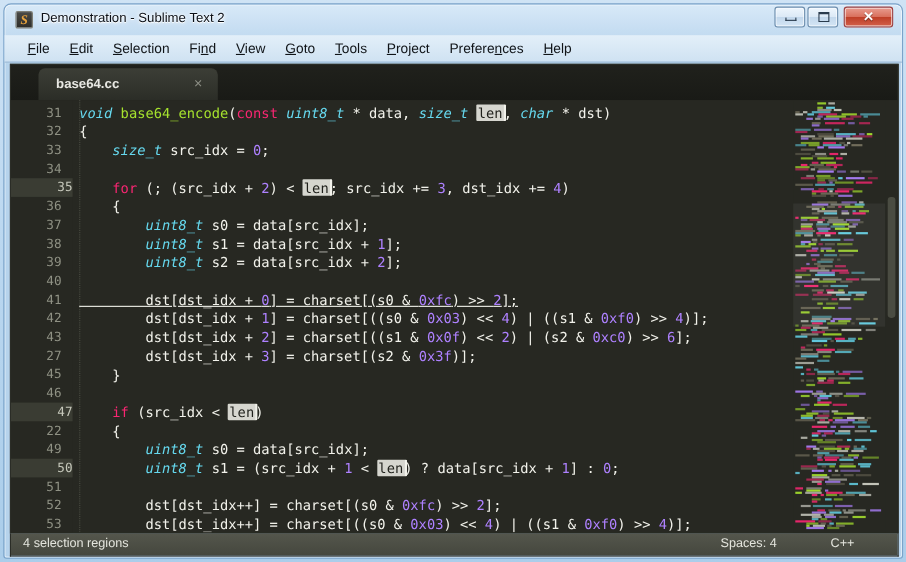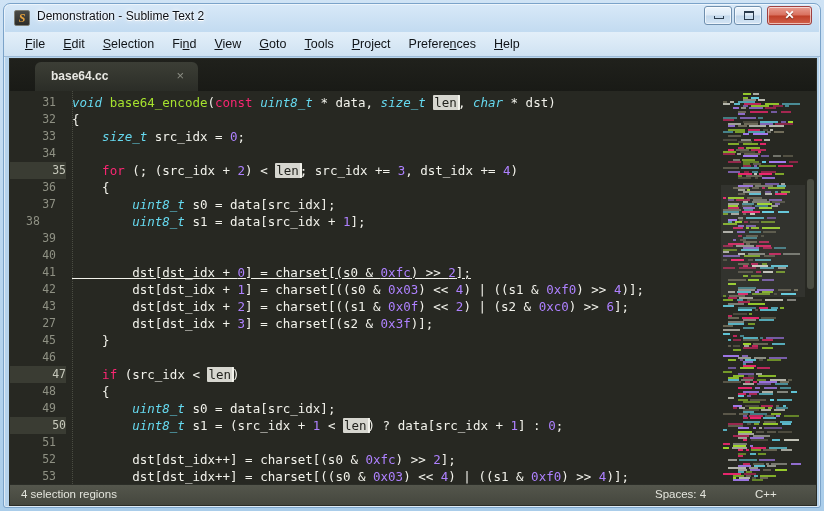--- a/index.html
+++ b/index.html
@@ -366,46 +366,47 @@
 
       <div id="codepane">
         <div id="gutter">
             <div class="gnum" style="top: 3px;">31</div>
             <div class="gnum" style="top: 20px;">32</div>
             <div class="gnum" style="top: 37px;">33</div>
             <div class="gnum" style="top: 54px;">34</div>
             <div class="gnum active" style="top: 71px;">35</div>
             <div class="gnum" style="top: 88px;">36</div>
             <div class="gnum" style="top: 105px;">37</div>
-            <div class="gnum" style="top: 122px; text-align: center;">38</div>
+            <div class="gnum" style="top: 122px;">38</div>
             <div class="gnum" style="top: 139px;">39</div>
             <div class="gnum" style="top: 156px;">40</div>
             <div class="gnum" style="top: 173px;">41</div>
             <div class="gnum" style="top: 190px;">42</div>
             <div class="gnum" style="top: 207px;">43</div>
             <div class="gnum" style="top: 224px;">27</div>
             <div class="gnum" style="top: 241px;">45</div>
             <div class="gnum" style="top: 258px;">46</div>
             <div class="gnum active" style="top: 275px;">47</div>
-            <div class="gnum" style="top: 292px;">48</div>
+            <div class="gnum" style="top: 292px;">22</div>
             <div class="gnum" style="top: 309px;">49</div>
             <div class="gnum active" style="top: 326px;">50</div>
             <div class="gnum" style="top: 343px;">51</div>
             <div class="gnum" style="top: 360px;">52</div>
             <div class="gnum" style="top: 377px;">53</div>
           </div>
         <div id="gutter-rule"></div>
         <div id="codetext">
             <div class="cline" style="top: 3px;"><span class="t-stor">void</span><span class="t-plain"> </span><span class="t-fn">base64_encode</span><span class="t-punct">(</span><span class="t-kw">const</span><span class="t-plain"> </span><span class="t-type">uint8_t</span><span class="t-plain"> * data, </span><span class="t-type">size_t</span><span class="t-plain"> </span><span class="sel caret">len</span><span class="t-plain">, </span><span class="t-type">char</span><span class="t-plain"> * dst)</span></div>
             <div class="cline" style="top: 20px;"><span class="t-plain">{</span></div>
             <div class="cline" style="top: 37px;"><span class="t-plain">    </span><span class="t-type">size_t</span><span class="t-plain"> src_idx = </span><span class="t-num">0</span><span class="t-plain">;</span></div>
             <div class="cline hl-row" style="top: 71px;"><span class="t-plain">    </span><span class="t-kw">for</span><span class="t-plain"> (; (src_idx + </span><span class="t-num">2</span><span class="t-plain">) &lt; </span><span class="sel caret">len</span><span class="t-plain">; src_idx += </span><span class="t-num">3</span><span class="t-plain">, dst_idx += </span><span class="t-num">4</span><span class="t-plain">)</span></div>
             <div class="cline" style="top: 88px;"><span class="t-plain">    {</span></div>
             <div class="cline" style="top: 105px;"><span class="t-plain">        </span><span class="t-type">uint8_t</span><span class="t-plain"> s0 = data[src_idx];</span></div>
             <div class="cline" style="top: 122px;"><span class="t-plain">        </span><span class="t-type">uint8_t</span><span class="t-plain"> s1 = data[src_idx + </span><span class="t-num">1</span><span class="t-plain">];</span></div>
+            <div class="cline" style="top: 139px;"><span class="t-plain">        </span><span class="t-type">uint8_t</span><span class="t-plain"> s2 = data[src_idx + </span><span class="t-num">2</span><span class="t-plain">];</span></div>
             <div class="cline" style="top: 156px;"></div>
             <div class="cline" style="top: 173px; text-decoration: underline;"><span class="t-plain">        dst[dst_idx + </span><span class="t-num">0</span><span class="t-plain">] = charset[(s0 &amp; </span><span class="t-num">0xfc</span><span class="t-plain">) &gt;&gt; </span><span class="t-num">2</span><span class="t-plain">];</span></div>
             <div class="cline" style="top: 190px;"><span class="t-plain">        dst[dst_idx + </span><span class="t-num">1</span><span class="t-plain">] = charset[((s0 &amp; </span><span class="t-num">0x03</span><span class="t-plain">) &lt;&lt; </span><span class="t-num">4</span><span class="t-plain">) | ((s1 &amp; </span><span class="t-num">0xf0</span><span class="t-plain">) &gt;&gt; </span><span class="t-num">4</span><span class="t-plain">)];</span></div>
             <div class="cline" style="top: 207px;"><span class="t-plain">        dst[dst_idx + </span><span class="t-num">2</span><span class="t-plain">] = charset[((s1 &amp; </span><span class="t-num">0x0f</span><span class="t-plain">) &lt;&lt; </span><span class="t-num">2</span><span class="t-plain">) | (s2 &amp; </span><span class="t-num">0xc0</span><span class="t-plain">) &gt;&gt; </span><span class="t-num">6</span><span class="t-plain">];</span></div>
             <div class="cline" style="top: 224px;"><span class="t-plain">        dst[dst_idx + </span><span class="t-num">3</span><span class="t-plain">] = charset[(s2 &amp; </span><span class="t-num">0x3f</span><span class="t-plain">)];</span></div>
             <div class="cline" style="top: 241px;"><span class="t-plain">    }</span></div>
             <div class="cline" style="top: 258px;"></div>
             <div class="cline hl-row" style="top: 275px;"><span class="t-plain">    </span><span class="t-kw">if</span><span class="t-plain"> (src_idx &lt; </span><span class="sel caret">len</span><span class="t-plain">)</span></div>
             <div class="cline" style="top: 292px;"><span class="t-plain">    {</span></div>
             <div class="cline" style="top: 309px;"><span class="t-plain">        </span><span class="t-type">uint8_t</span><span class="t-plain"> s0 = data[src_idx];</span></div>

